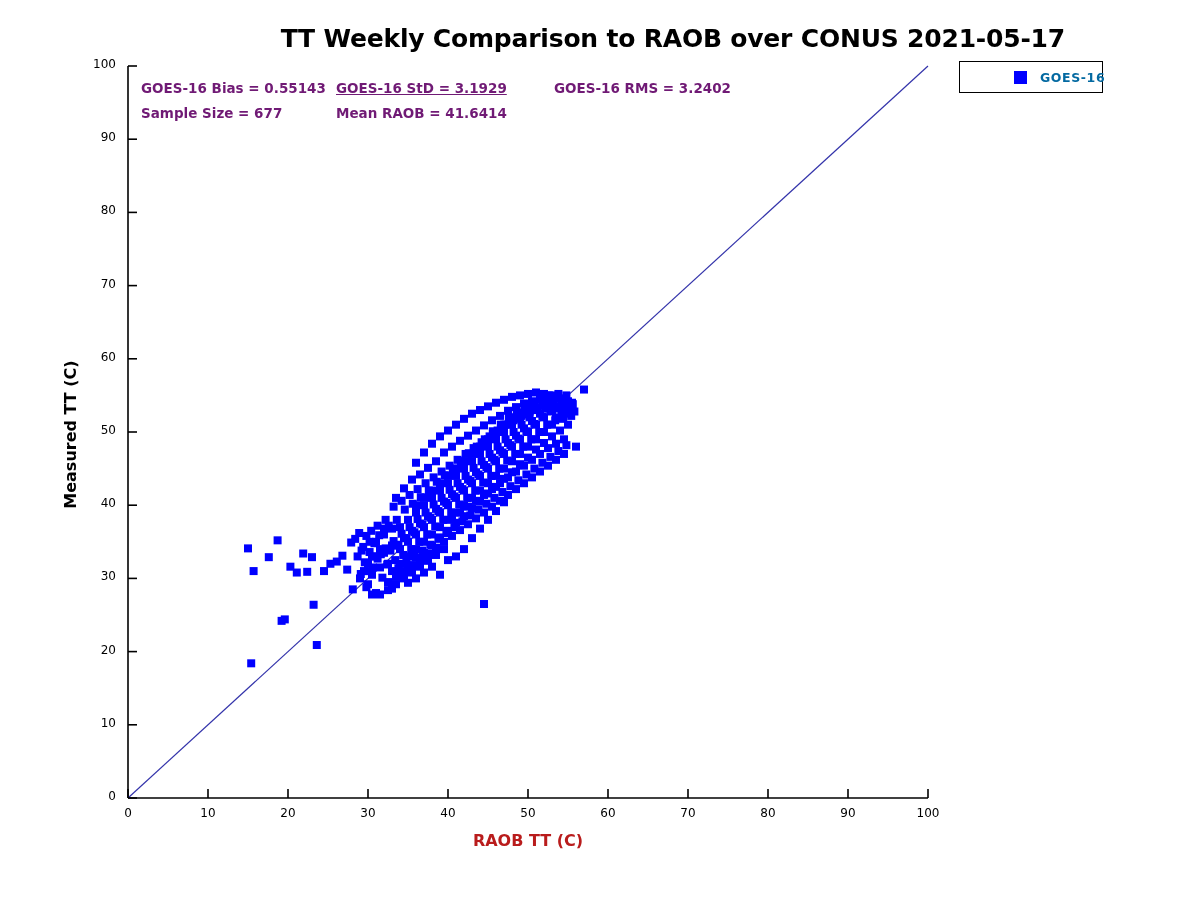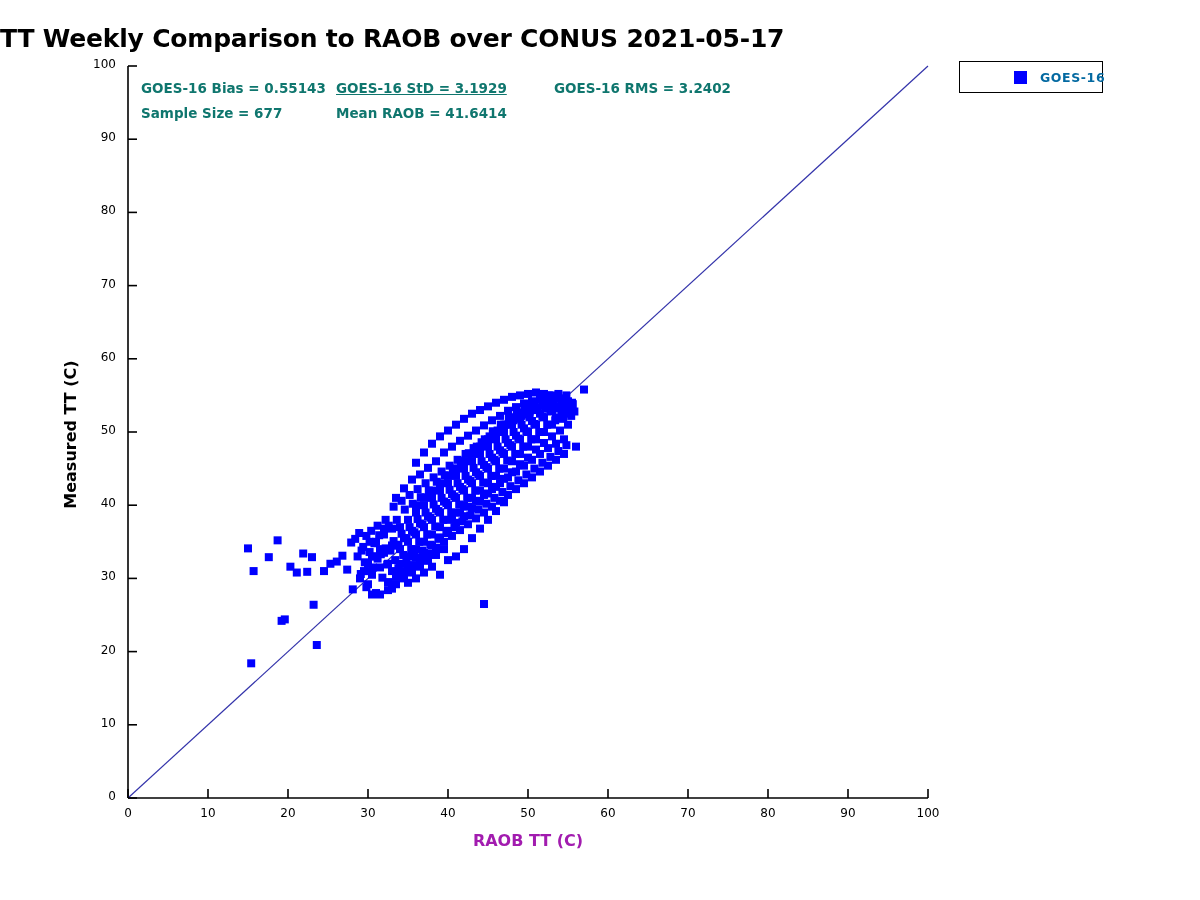--- a/index.html
+++ b/index.html
@@ -18,50 +18,50 @@
     position: absolute;
     left: 0; top: 0;
     width: 1200px;
     height: 900px;
   }
   .chart-title {
     position: absolute;
     left: 0;
     top: 24px;
     width: 1065px;
-    text-align: left;
+    text-align: right;
     font-size: 25px;
     font-weight: bold;
     color: #000000;
     letter-spacing: -0.2px;
     font-family: "DejaVu Sans", sans-serif;
   }
   .stat-text {
     position: absolute;
     font-size: 13.5px;
     font-weight: bold;
-    color: #0f766e;
+    color: #701a75;
     white-space: nowrap;
     font-family: "DejaVu Sans", sans-serif;
   }
   #stat-bias   { left: 141px; top: 80px; }
   #stat-std    { left: 336px; top: 80px; text-decoration: underline; }
   #stat-rms    { left: 554px; top: 80px; }
   #stat-sample { left: 141px; top: 105px; }
   #stat-mean   { left: 336px; top: 105px; text-align: center; }
 
   .axis-label-x {
     position: absolute;
     left: 128px;
     top: 831px;
     width: 800px;
     text-align: center;
     font-size: 16px;
     font-weight: bold;
-    color: #a21caf;
+    color: #b91c1c;
     font-family: "DejaVu Sans", sans-serif;
   }
   .axis-label-y {
     position: absolute;
     left: -330px;
     top: 425px;
     width: 800px;
     text-align: center;
     font-size: 16px;
     font-weight: bold;

